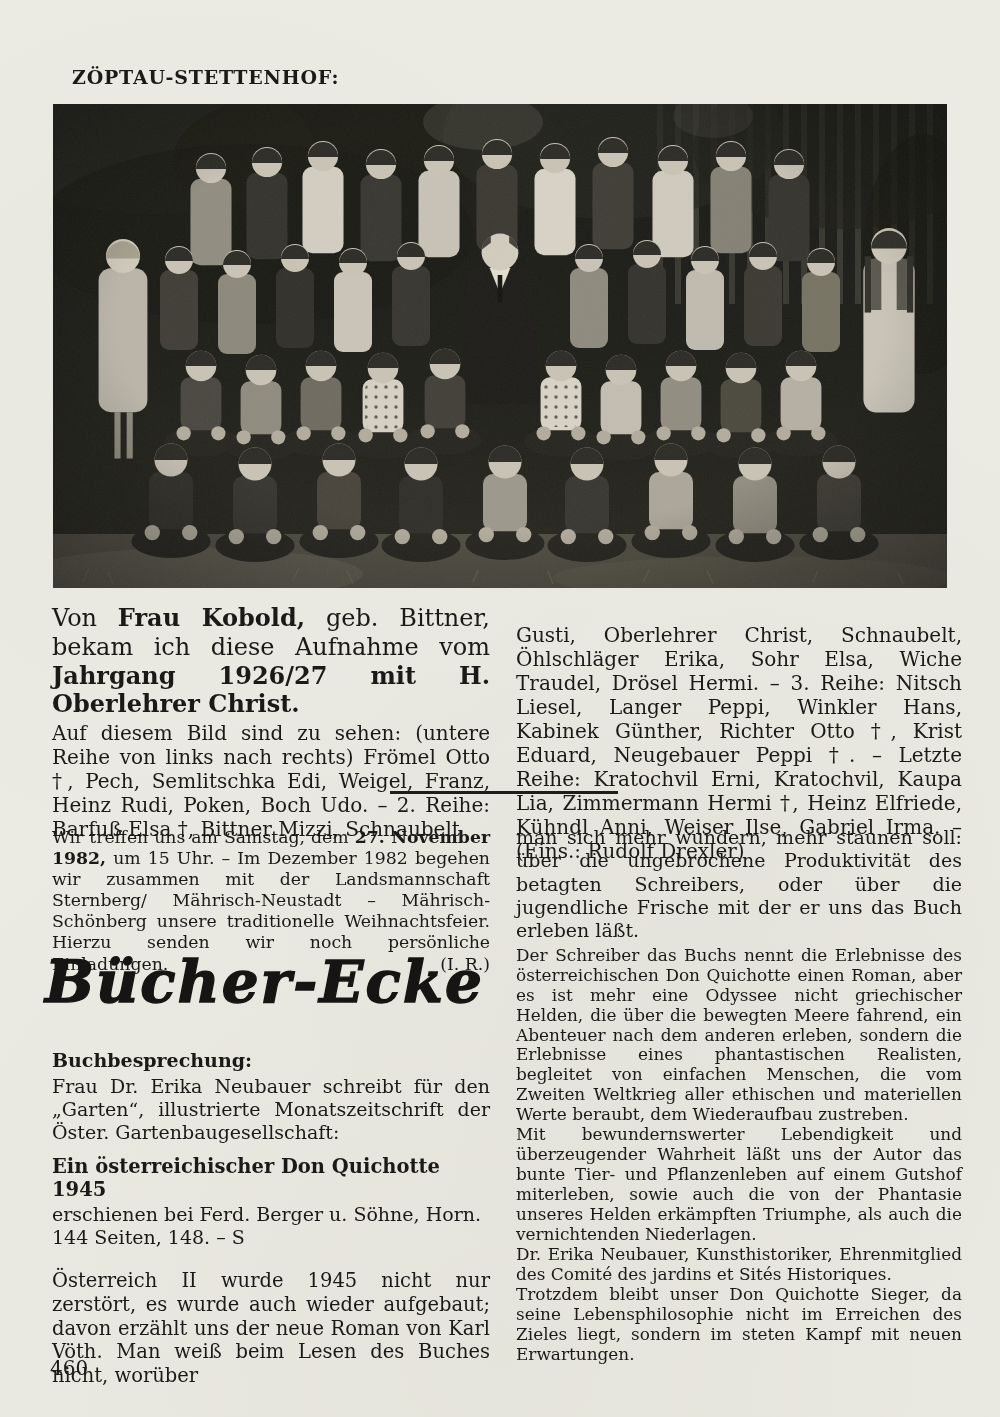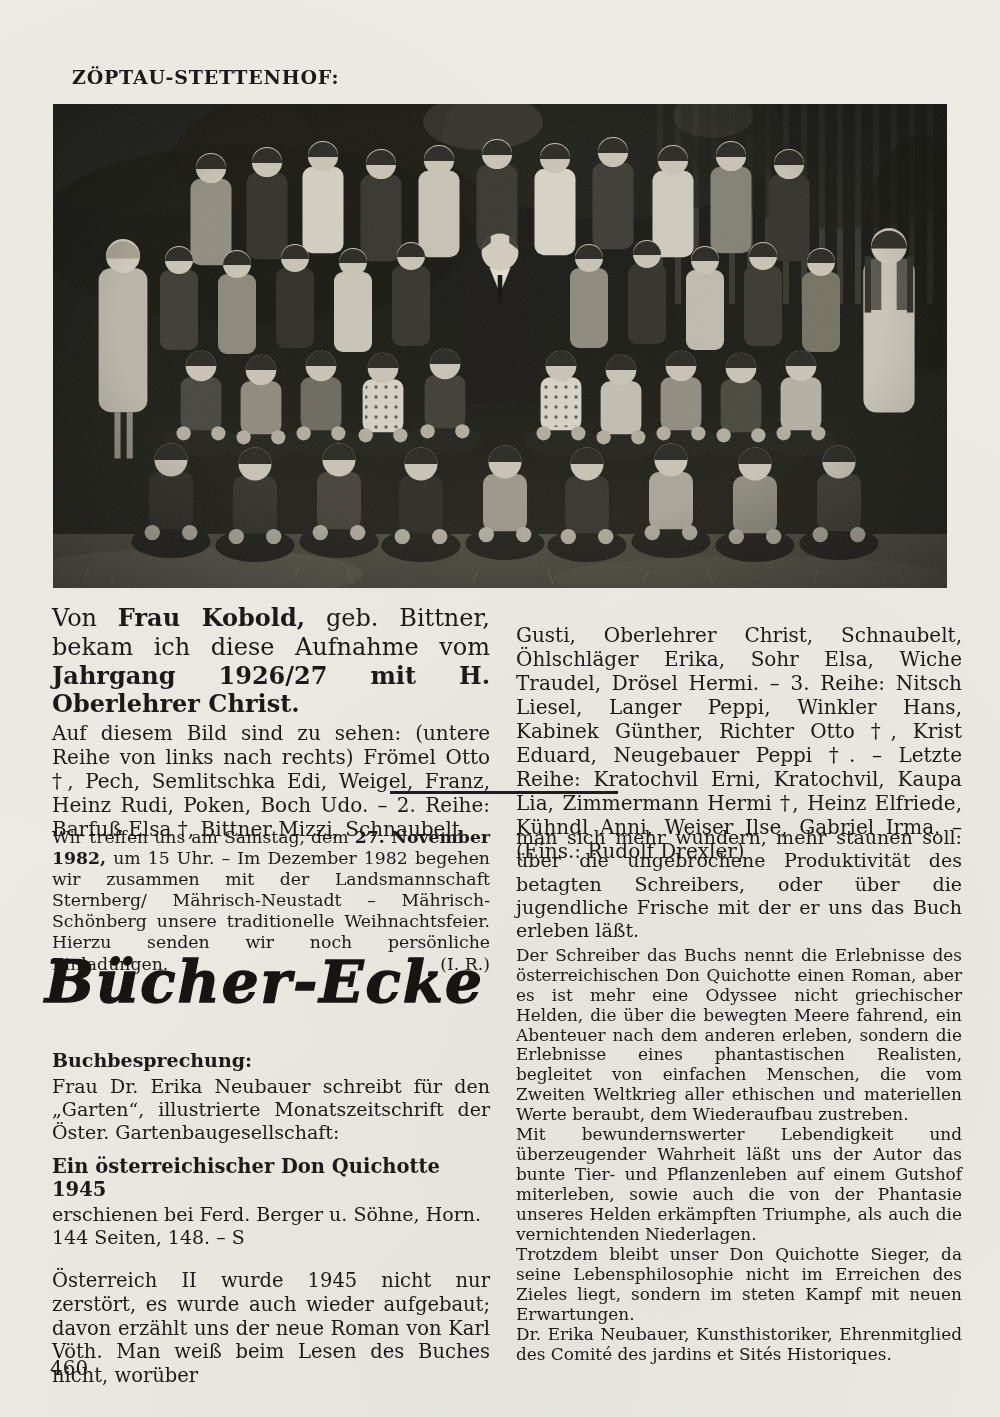--- a/index.html
+++ b/index.html
@@ -231,19 +231,19 @@
     <p class="big just">Frau Dr. Erika Neubauer schreibt für den „Garten“, illustrierte Monatszeitschrift der Öster. Gartenbaugesellschaft:</p>
     <p class="bookTitle">Ein österreichischer Don Quichotte 1945</p>
     <p class="big">erschienen bei Ferd. Berger u. Söhne, Horn. 144 Seiten, 148. – S</p>
     <p class="big just gap">Österreich II wurde 1945 nicht nur zerstört, es wurde auch wieder aufgebaut; davon erzählt uns der neue Roman von Karl Vöth. Man weiß beim Lesen des Buches nicht, worüber</p>
   </div>
 
   <div class="colR2">
     <p class="p1 just">man sich mehr wundern, mehr staunen soll: über die ungebrochene Produktivität des betagten Schreibers, oder über die jugendliche Frische mit der er uns das Buch erleben läßt.</p>
     <p class="small">Der Schreiber das Buchs nennt die Erlebnisse des österreichischen Don Quichotte einen Roman, aber es ist mehr eine Odyssee nicht griechischer Helden, die über die bewegten Meere fahrend, ein Abenteuer nach dem anderen erleben, sondern die Erlebnisse eines phantastischen Realisten, begleitet von einfachen Menschen, die vom Zweiten Weltkrieg aller ethischen und materiellen Werte beraubt, dem Wiederaufbau zustreben.</p>
     <p class="small">Mit bewundernswerter Lebendigkeit und überzeugender Wahrheit läßt uns der Autor das bunte Tier- und Pflanzenleben auf einem Gutshof miterleben, sowie auch die von der Phantasie unseres Helden erkämpften Triumphe, als auch die vernichtenden Niederlagen.</p>
+    <p class="small">Dr. Erika Neubauer, Kunsthistoriker, Ehrenmitglied des Comité des jardins et Sités Historiques.</p>
     <p class="small">Trotzdem bleibt unser Don Quichotte Sieger, da seine Lebensphilosophie nicht im Erreichen des Zieles liegt, sondern im steten Kampf mit neuen Erwartungen.</p>
-    <p class="small">Dr. Erika Neubauer, Kunsthistoriker, Ehrenmitglied des Comité des jardins et Sités Historiques.</p>
   </div>
 
   <div class="pageno">460</div>
 
 </div>
 
 </body></html>

